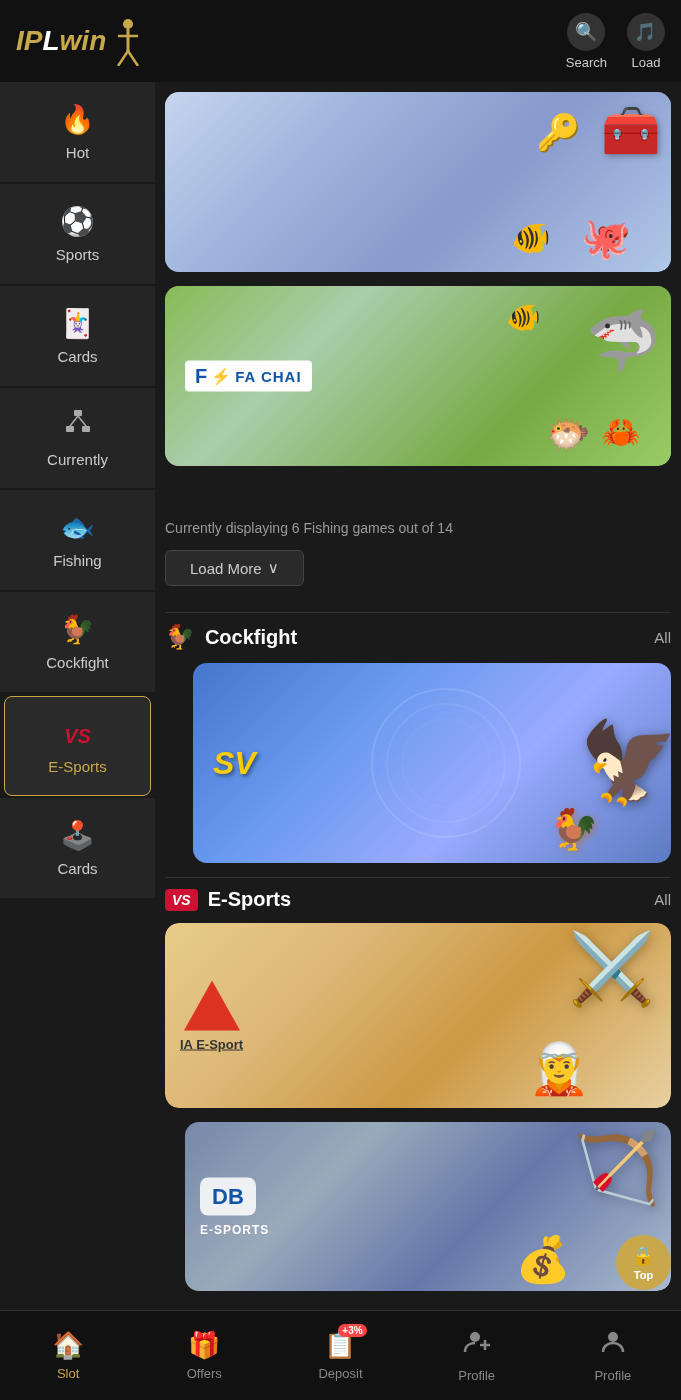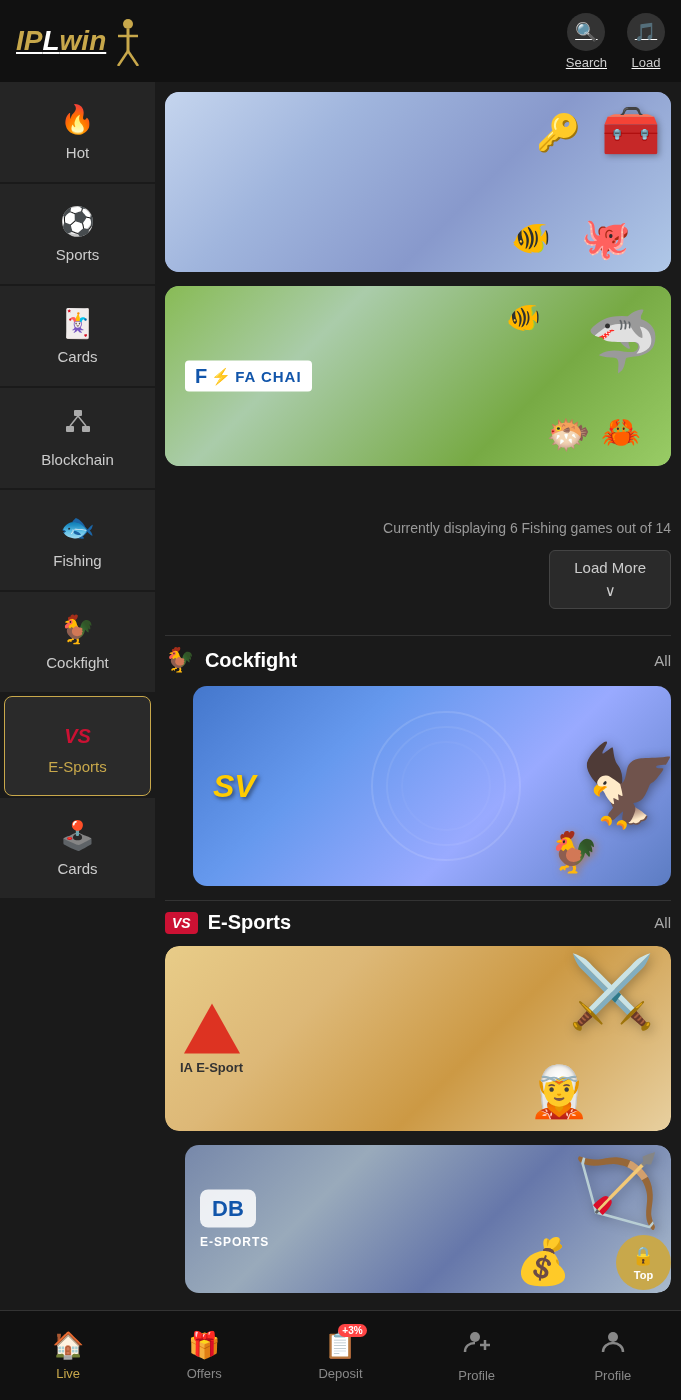--- a/index.html
+++ b/index.html
@@ -14,21 +14,20 @@
     }
 
     
     .header {
       background: #111;
       display: flex;
       align-items: center;
       justify-content: space-between;
       padding: 10px 16px;
       height: 82px;
-      text-decoration: underline;
     }
     .logo {
       display: flex;
       align-items: center;
     }
     .logo-text {
       font-size: 28px;
       font-weight: bold;
       color: #c8a84b;
       font-style: italic;
@@ -131,39 +130,38 @@
     
     .card-fishing-1 {
       background: linear-gradient(135deg, #b8c8e8 0%, #8899cc 40%, #aabbdd 100%);
     }
     
     .card-fishing-2 {
       background: linear-gradient(135deg, #88bb66 0%, #aaccaa 30%, #77aa55 70%, #99cc77 100%);
     }
 
     .load-more-area {
-      text-align: right;
+      text-align: left;
       padding: 8px 0 16px 0;
       color: #aaa;
       font-size: 14px;
       margin-top: 46px;
     }
     .load-more-btn {
       display: inline-flex;
       align-items: center;
       gap: 6px;
       background: #2a2a2a;
       border: 1px solid #444;
       color: #ccc;
       padding: 8px 24px;
       border-radius: 6px;
       cursor: pointer;
       font-size: 15px;
       margin-top: 6px;
-      flex-direction: column;
     }
 
     .divider {
       height: 1px;
       background: #333;
       margin: 10px 0;
     }
 
     
     .section-header {
@@ -238,20 +236,21 @@
       border-left: 28px solid transparent;
       border-right: 28px solid transparent;
       border-bottom: 50px solid #dd3322;
       position: relative;
     }
     .ia-text {
       color: #333;
       font-size: 13px;
       font-weight: bold;
       margin-top: 4px;
+      text-decoration: underline;
     }
 
     .db-logo {
       background: rgba(255,255,255,0.85);
       border-radius: 8px;
       padding: 6px 12px;
       color: #1155aa;
       font-weight: 900;
       font-size: 22px;
     }
@@ -394,21 +393,21 @@
     <div class="sidebar-item">
       <span class="sidebar-icon">
         <svg width="28" height="28" viewBox="0 0 28 28" fill="none">
           <rect x="10" y="2" width="8" height="6" rx="1" fill="#aaa"></rect>
           <rect x="2" y="18" width="8" height="6" rx="1" fill="#aaa"></rect>
           <rect x="18" y="18" width="8" height="6" rx="1" fill="#aaa"></rect>
           <line x1="14" y1="8" x2="6" y2="18" stroke="#aaa" stroke-width="1.5"></line>
           <line x1="14" y1="8" x2="22" y2="18" stroke="#aaa" stroke-width="1.5"></line>
         </svg>
       </span>
-      <span class="sidebar-item-label">Blockchain</span>
+      <span class="sidebar-item-label">Currently</span>
     </div>
 
 
     <div class="sidebar-item">
       <span class="sidebar-icon">🐟</span>
       <span class="sidebar-item-label">Fishing</span>
     </div>
 
     <div class="sidebar-item">
       <span class="sidebar-icon">🐓</span>
@@ -507,21 +506,21 @@
             <div class="ia-triangle"></div>
             <div class="ia-text">IA E-Sport</div>
           </div>
         </div>
 
         <div style="position:absolute;right:15px;top:5px;font-size:70px;filter:drop-shadow(2px 2px 6px rgba(0,0,0,0.3));">⚔️</div>
         <div style="position:absolute;right:80px;bottom:10px;font-size:50px;">🧝</div>
       </div>
     </div>
 
-    <div class="game-card" style="height:148px;padding-left:20px;">
+    <div class="game-card" style="height:169px;padding-left:20px;">
       <div style="width:100%;height:100%;background:linear-gradient(135deg,#7788aa 0%,#99aabb 30%,#6677aa 60%,#aabbcc 100%);border-radius:14px;position:relative;overflow:hidden;">
         <div class="game-logo" style="top:50%;transform:translateY(-50%);left:15px;">
           <div class="db-logo">DB</div>
           <div class="db-esports-text">E-SPORTS</div>
         </div>
 
         <div style="position:absolute;right:10px;top:5px;font-size:70px;filter:drop-shadow(2px 2px 6px rgba(0,0,0,0.3));">🏹</div>
         <div style="position:absolute;right:100px;bottom:5px;font-size:45px;">💰</div>
       </div>
     </div>
@@ -532,21 +531,21 @@
 
 <div class="top-btn">
   <span class="top-btn-icon">🔒</span>
   <span class="top-btn-label">Top</span>
 </div>
 
 <div class="bottom-nav">
 
   <div class="nav-item active">
     <span class="nav-icon">🏠</span>
-    <span>Live</span>
+    <span>Slot</span>
   </div>
 
   <div class="nav-item">
     <span class="nav-icon">🎁</span>
     <span>Offers</span>
   </div>
 
   <div class="nav-item">
     <div class="nav-badge">
       <span class="nav-icon">📋</span>

